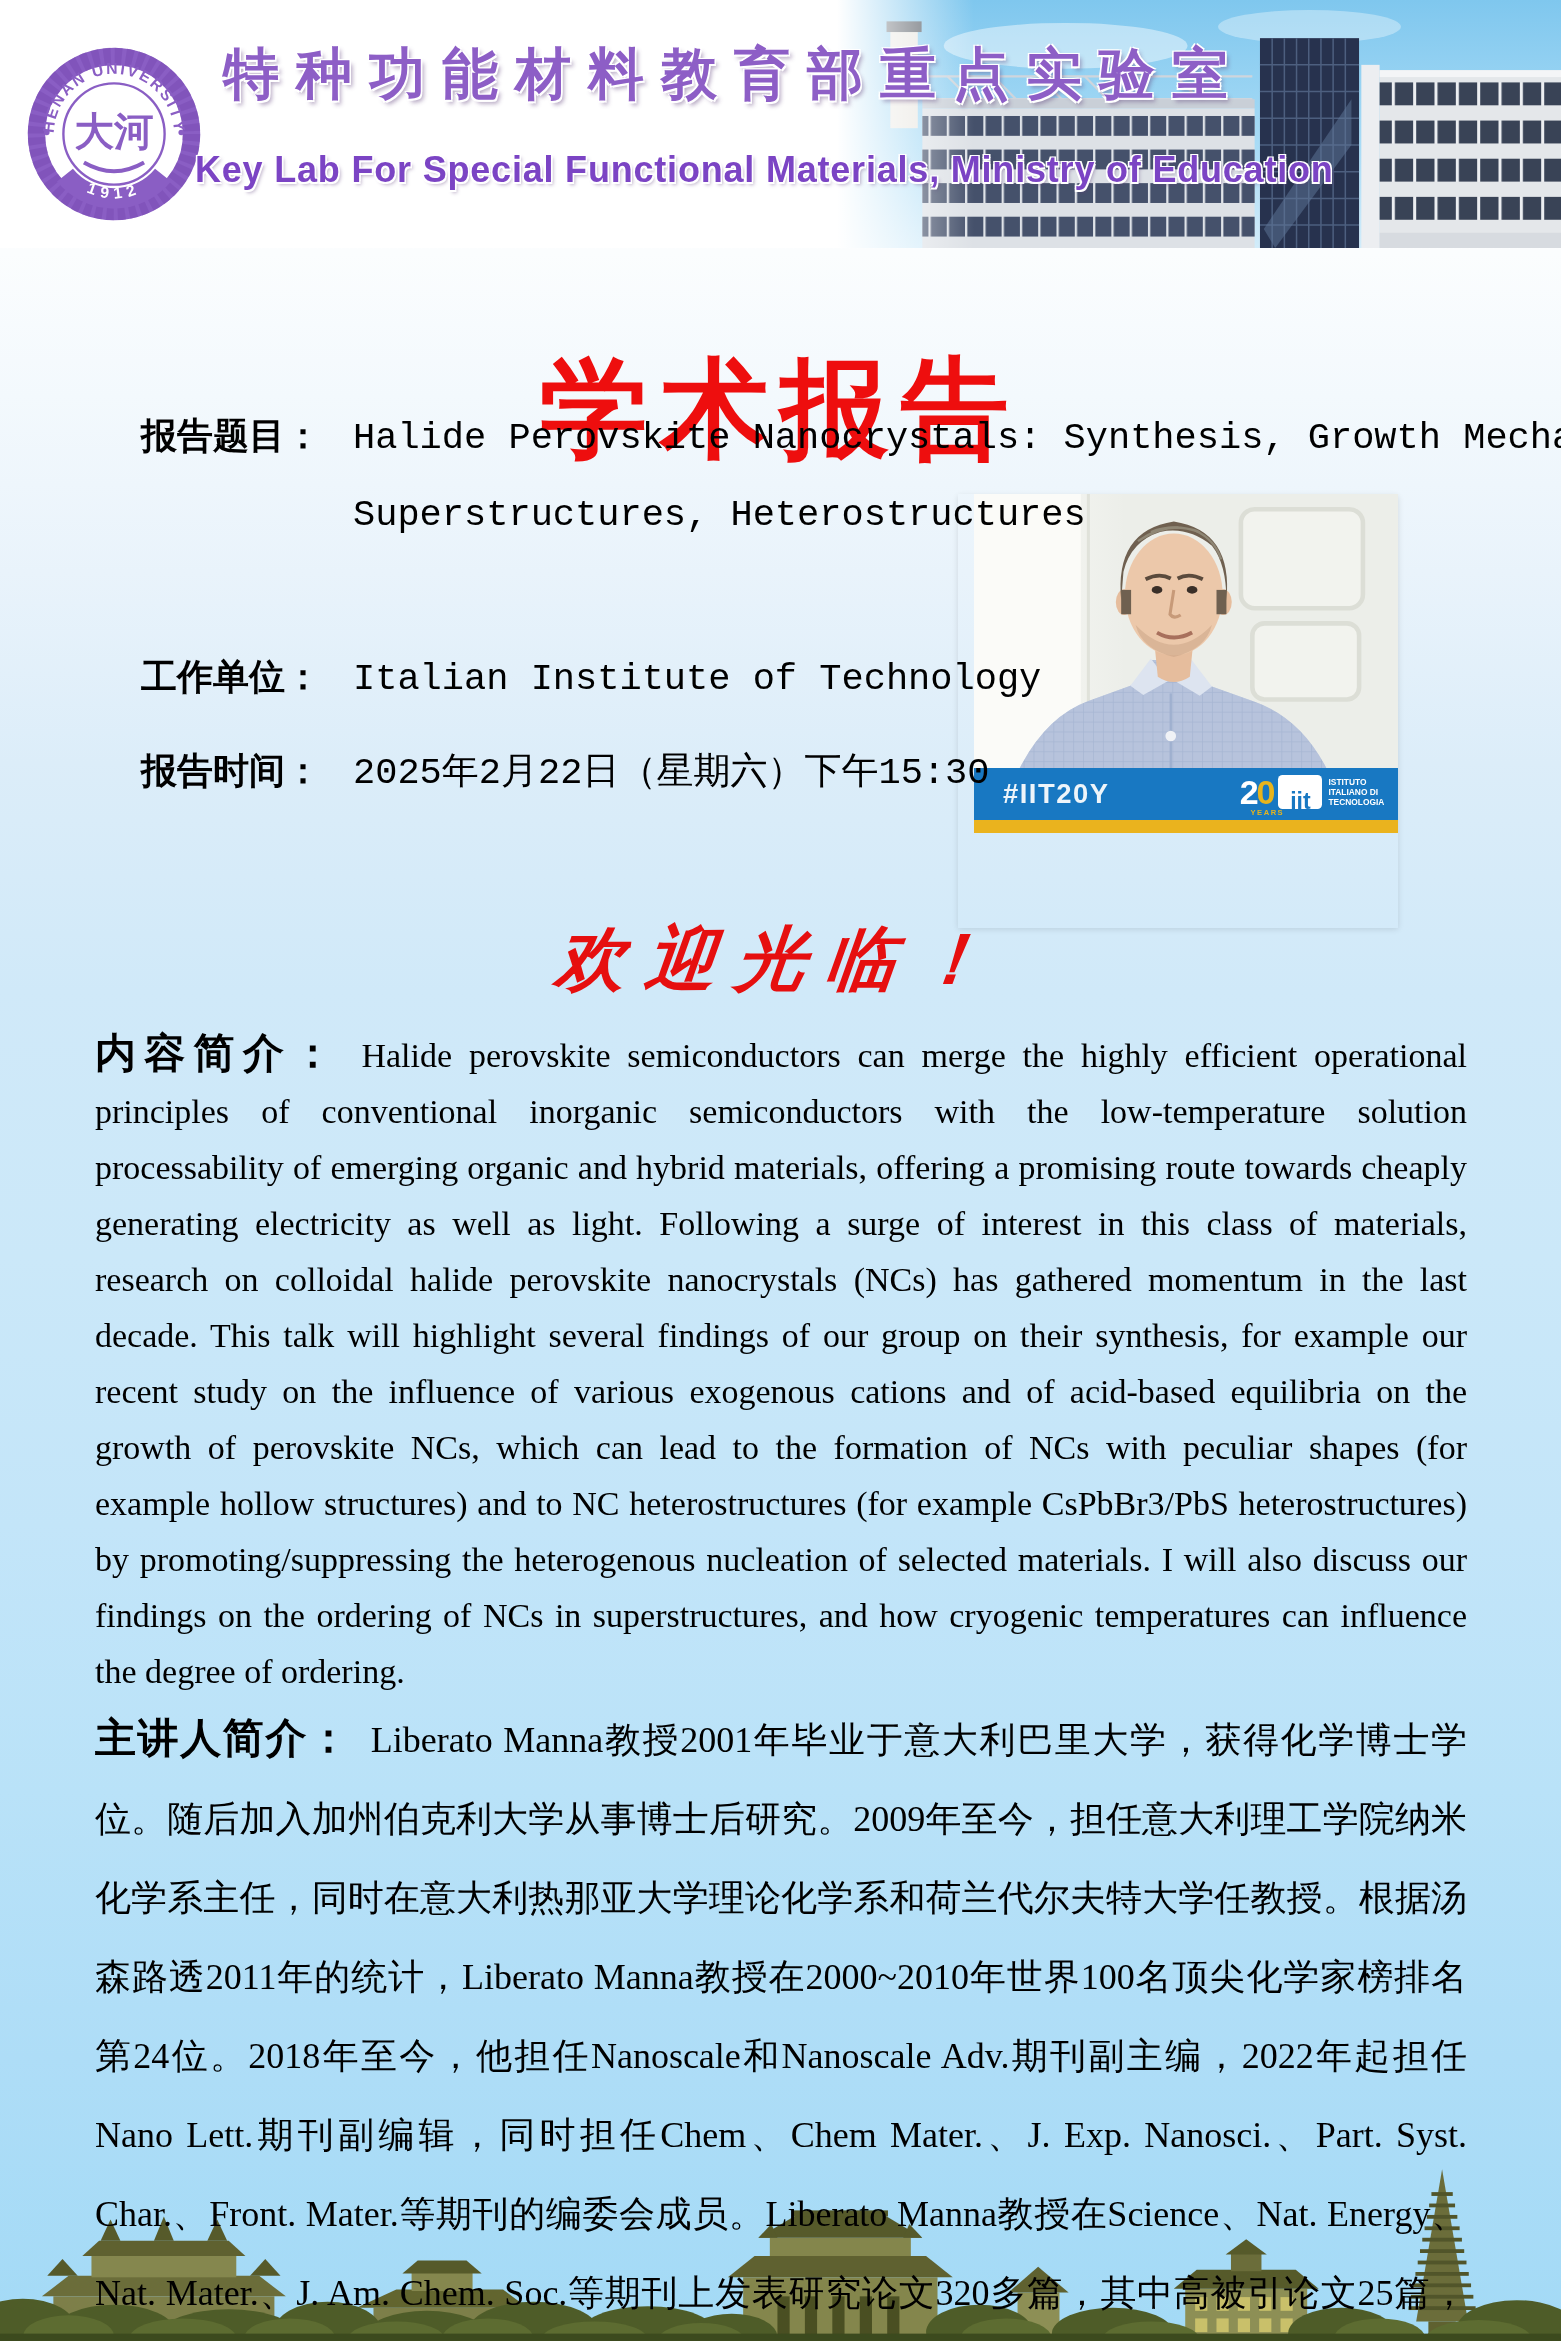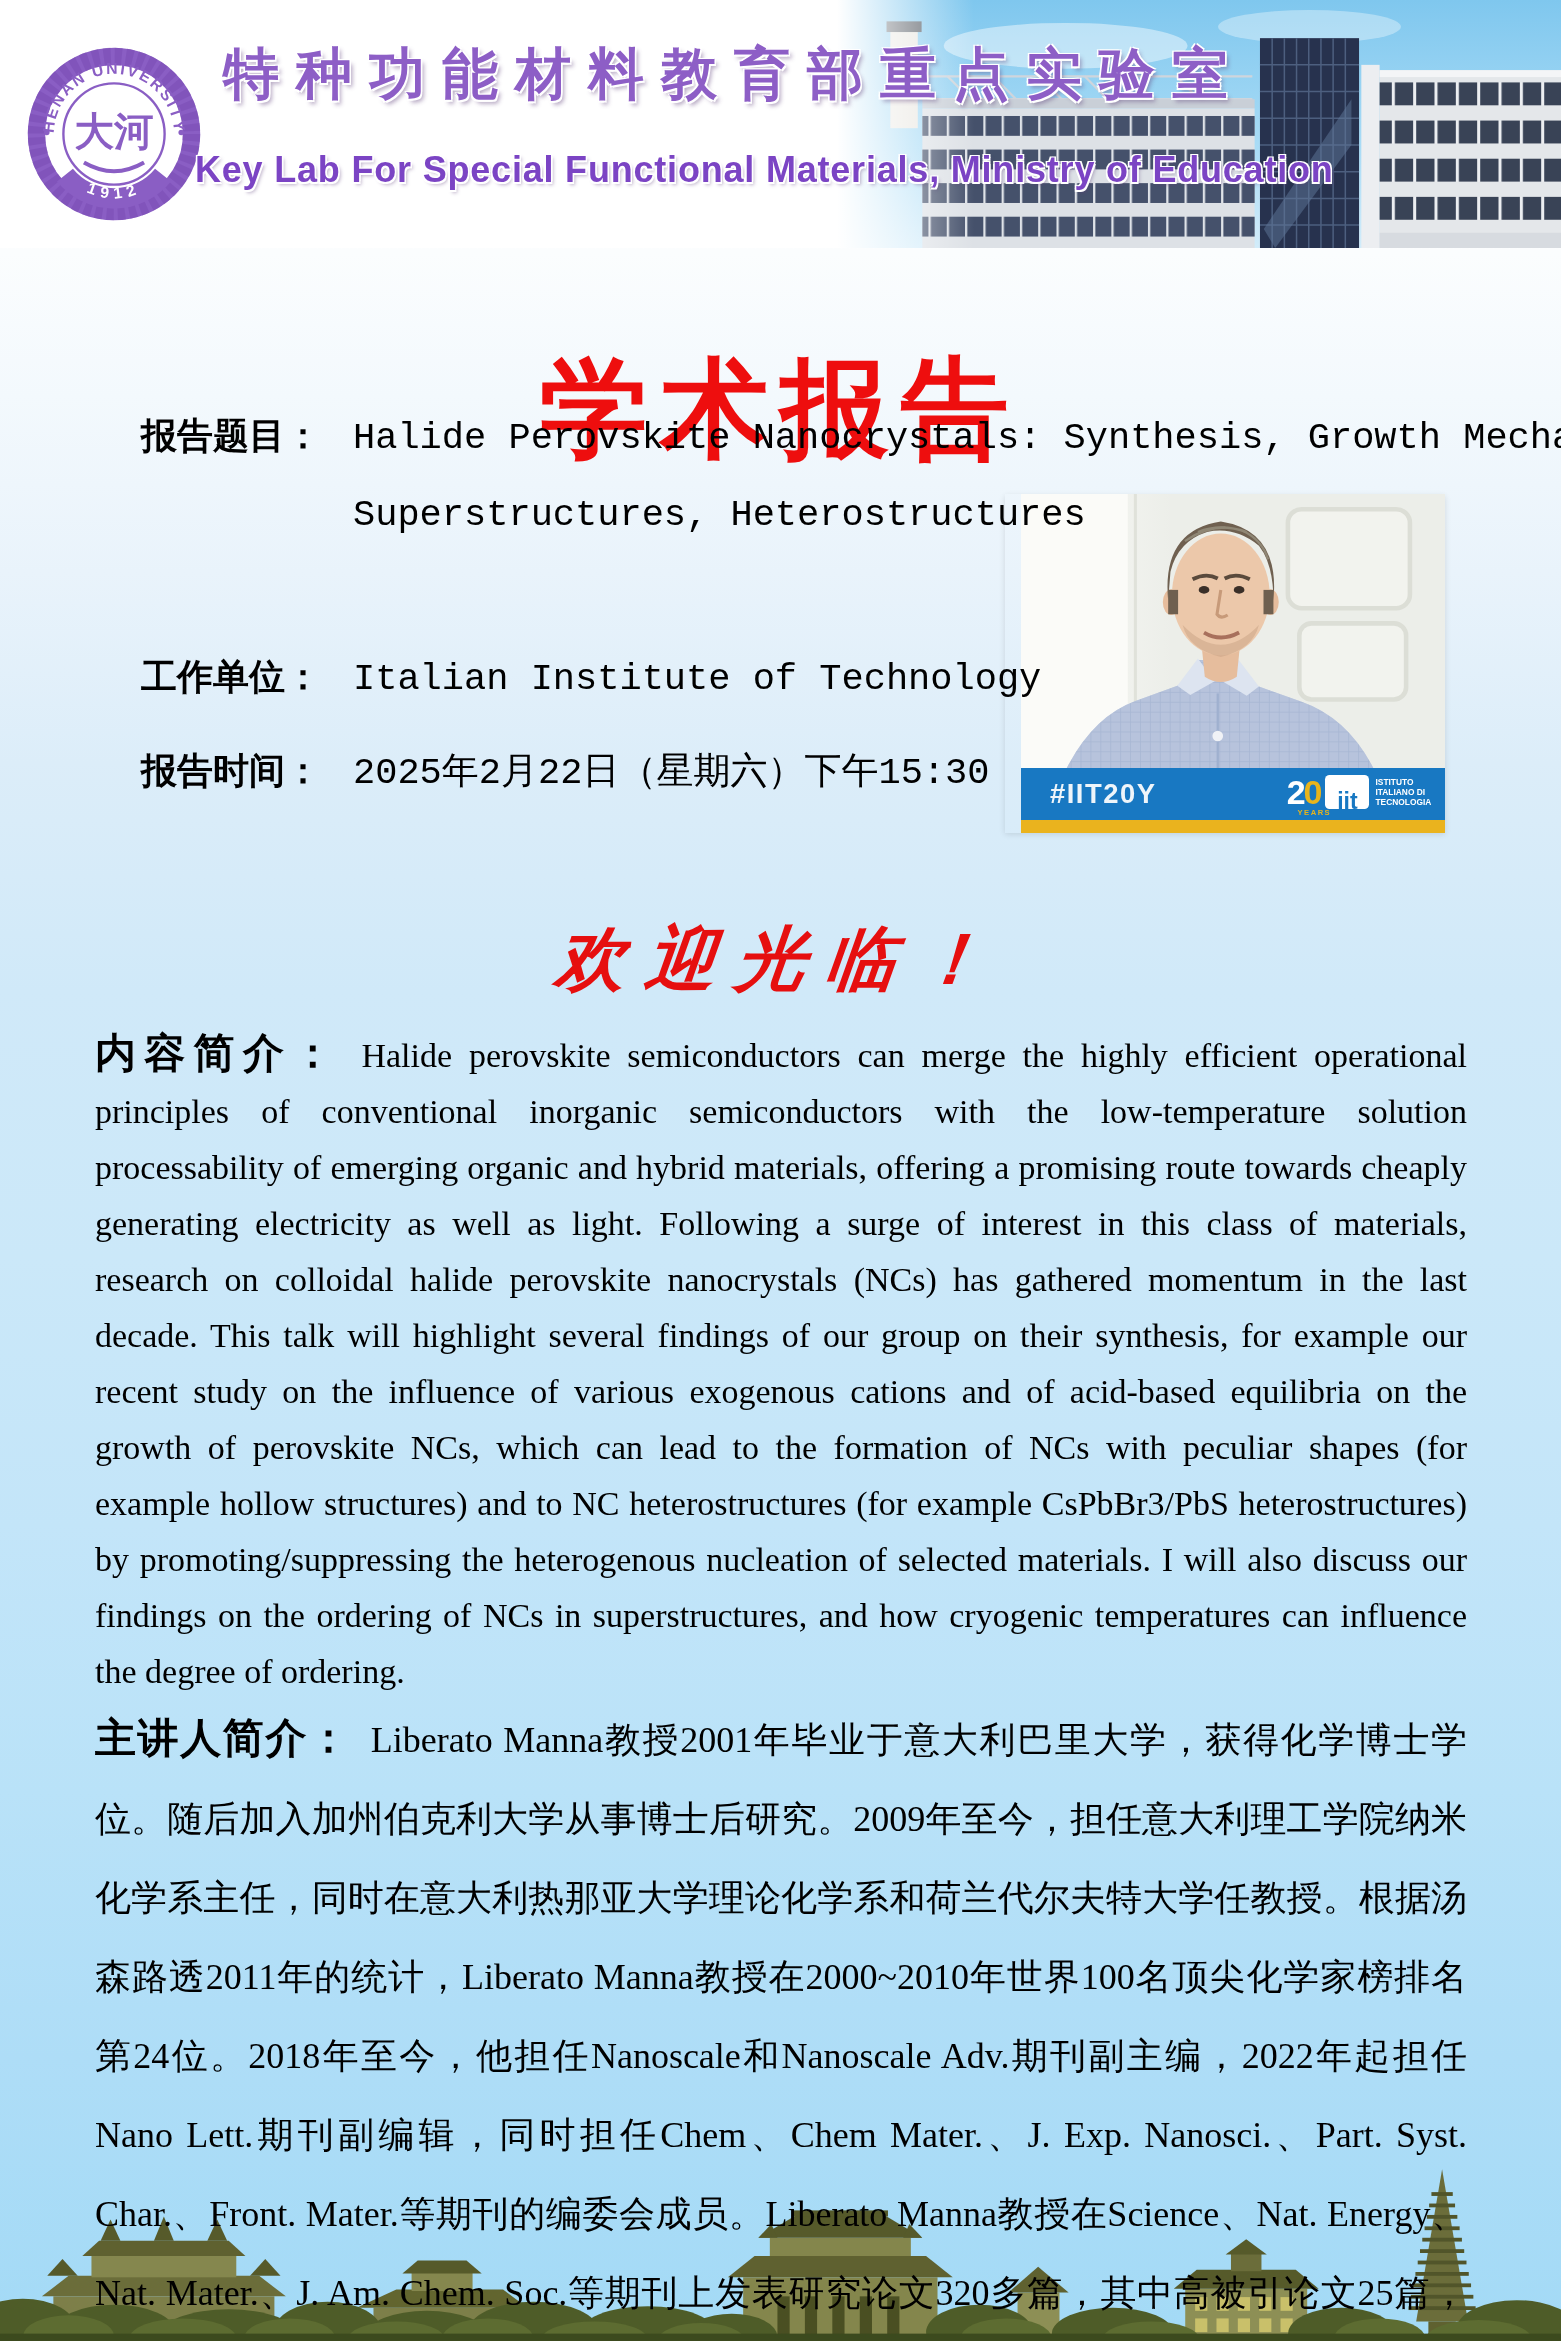--- a/index.html
+++ b/index.html
@@ -33,21 +33,21 @@
 
   
   .info-line{position:absolute;left:141px;white-space:nowrap;z-index:2;}
   .info-label{display:inline-block;width:212px;
       font-family:Liberation Serif, serif;font-weight:bold;
       font-size:36px;color:#000;}
   .info-value{font-family:Liberation Mono, monospace;font-size:37px;color:#000;}
   .l1{top:412px;} .l2{top:494px;left:353px;} .l3{top:559px;} .l4{top:653px;} .l5{top:746px;} .l6{top:839px;}
 
   
-  .photo{position:absolute;left:1005px;top:494px;width:424px;height:339px;margin:0;z-index:1;
+  .photo{position:absolute;left:958px;top:494px;width:424px;height:434px;margin:0;z-index:1;
       box-shadow:0 1.5px 6.1px rgba(0,0,0,.12);padding-left:16px;}
   .photo-img{display:block;width:424px;height:274px;}
   .iit-band{position:relative;width:424px;height:52px;background:#1878c2;
       display:flex;align-items:center;}
   .iit-hashtag{margin-left:29px;color:#eef5fa;font-weight:bold;font-size:27.4px;letter-spacing:1.5px;
       font-family:"Liberation Sans","DejaVu Sans",sans-serif;}
   .iit-logo{position:absolute;right:13.7px;top:4.6px;display:flex;align-items:center;}
   .iit-two{color:#ffffff;font:900 34px "Liberation Sans","DejaVu Sans",sans-serif;}
   .iit-zero{color:#e8b41c;font:900 34px "Liberation Sans","DejaVu Sans",sans-serif;margin-left:-2.3px;}
   .iit-years{position:absolute;left:10.7px;top:35px;color:#e8b41c;

